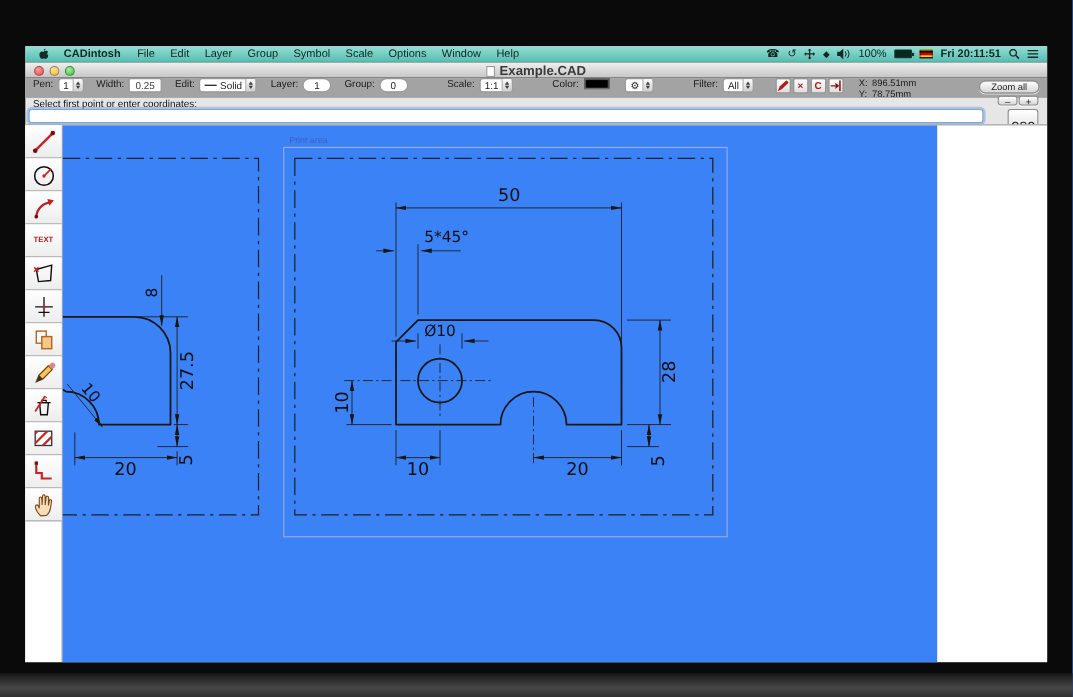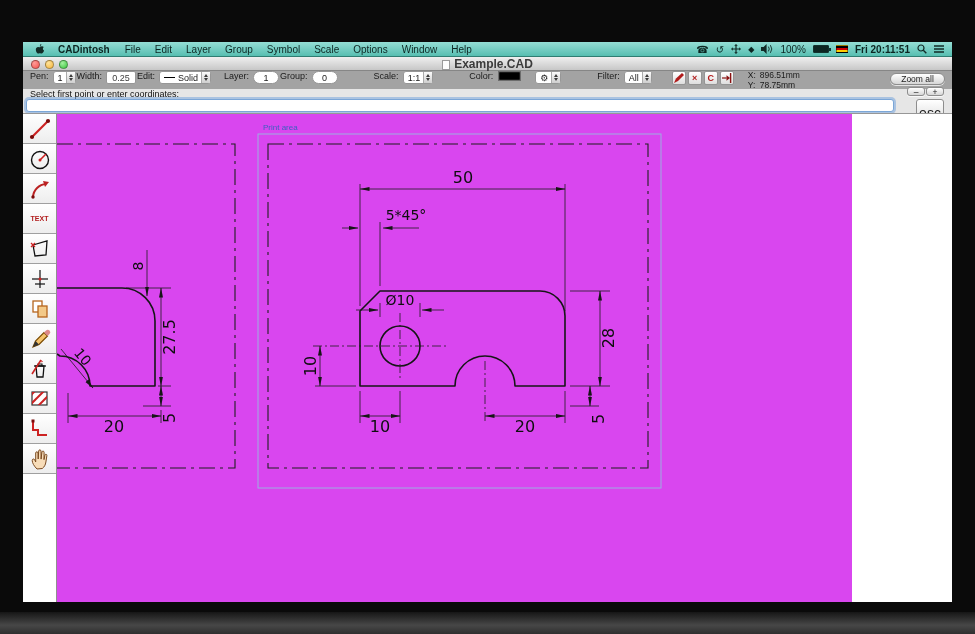--- a/index.html
+++ b/index.html
@@ -58,21 +58,21 @@
   .dd .arr i { width:0; height:0; border-left:2.5px solid transparent; border-right:2.5px solid transparent; }
   .dd .arr i.up { border-bottom:3px solid #3c3c3c; }
   .dd .arr i.dn { border-top:3px solid #3c3c3c; }
   .line-sw { display:inline-block; width:11px; height:1.5px; background:#000; margin-right:3px; }
   .field { display:inline-block; min-width:26px; height:13px; line-height:12px; text-align:center;
            background:#fff; border:1px solid #979797; margin-left:4px; font-size:9px; }
   .field.pill { border-radius:7px; }
   .field.flat { border-radius:2px; color:#3c3c3c; min-width:30px; }
   .swatch { display:inline-block; width:23px; height:10px; border:1px solid #6d6d6d;
             margin-left:5px; box-shadow:inset 0 0 1px #fff; }
-  .gap4 { margin-left:13px; } .gap5 { margin-left:1px; } .gap6 { margin-left:36px; }
+  .gap4 { margin-left:13px; } .gap5 { margin-left:12px; } .gap6 { margin-left:36px; }
   .minibtns { display:flex; gap:2px; margin-left:20px; }
   .minibtn { width:14px; height:14px; border:1px solid #959595; border-radius:2px;
              background:linear-gradient(#fff,#dedede); display:flex; align-items:center;
              justify-content:center; font-size:9px; font-weight:bold; color:#b11b1b; }
   .coords { margin-left:14px; display:grid; grid-template-columns:12px 46px; row-gap:1px;
             font-size:8.5px; line-height:9px; }
 
   .macbtn { position:absolute; border:1px solid #8d8d8d; border-radius:3px;
             background:linear-gradient(#ffffff,#d6d6d6); font-size:8.5px; color:#222;
             display:flex; align-items:center; justify-content:center;
@@ -89,21 +89,21 @@
 
   
   .main { position:absolute; top:71px; left:0; width:929px; height:489px;
           border-top:1px solid #979797; display:flex; background:#fff; }
   .palette { width:34px; border-right:1px solid #8f8f8f; background:#fff; flex:none; }
   .tool { width:33px; height:30px; border-bottom:1px solid #9f9f9f;
           background:linear-gradient(#ffffff,#ededed);
           display:flex; align-items:center; justify-content:center; }
   .texttool { color:#b11b1b; font-weight:bold; font-size:7px; letter-spacing:0; }
 
-  .canvas { width:795px; height:489px; position:relative; background:#d946ef; flex:none; }
+  .canvas { width:795px; height:489px; position:relative; background:#3b82f6; flex:none; }
   svg.drawing { position:absolute; left:0; top:0; }
 
   .sidebar { width:100px; flex:none; border-left:1px solid #8f8f8f; background:#fff;
              display:flex; flex-direction:column; }
   .panel-header { height:13px; flex:none; background:linear-gradient(#fcfcfc,#d4d4d4);
                   border-bottom:1px solid #979797; font-size:8.5px; color:#222;
                   display:flex; align-items:center; padding-left:9px; }
   .panel-header.center { justify-content:center; padding-left:0; }
   .info-body { height:232px; flex:none; border-bottom:1px solid #b5b5b5;
                background:repeating-linear-gradient(#ffffff 0 11px, #dfeaf6 11px 22px); }

